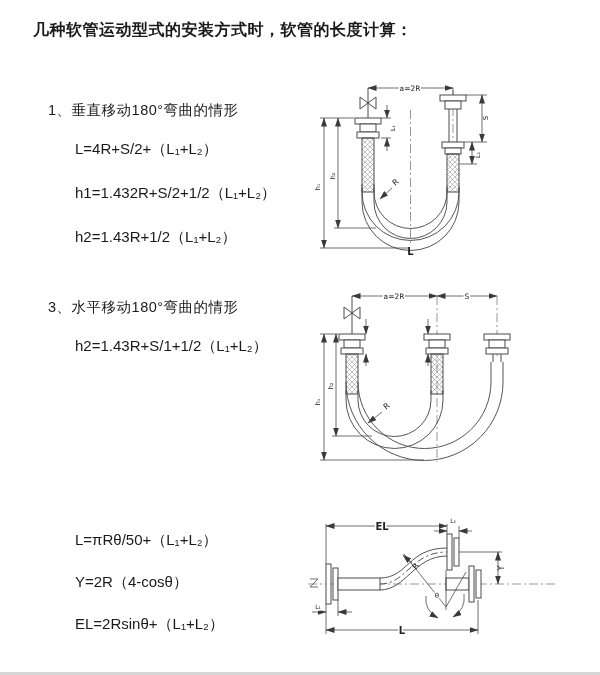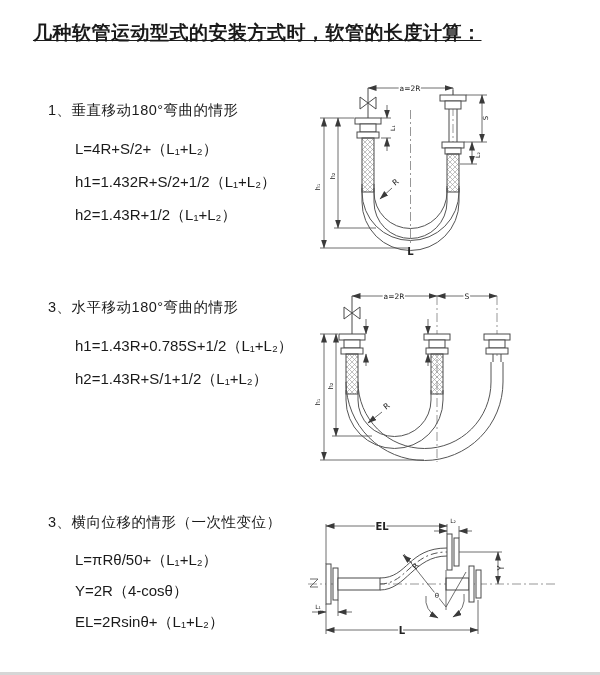--- a/index.html
+++ b/index.html
@@ -1,23 +1,23 @@
 <!DOCTYPE html>
 <html><head>
 <meta charset="utf-8">
 <style>
   html,body{margin:0;padding:0;background:#e9e9e9;}
   #page{position:relative;width:600px;height:675px;background:#ffffff;overflow:hidden;
         font-family:"Liberation Sans","DejaVu Sans",sans-serif;color:#1a1a1a;
         border-right:2px solid #dedede;}
   #page:after{content:"";position:absolute;left:0;right:0;bottom:0;height:3px;background:#d6d6d6;}
-  .title{position:absolute;left:33px;top:20px;font-size:19px;font-weight:700;letter-spacing:.5px;text-decoration:underline;}
+  .title{position:absolute;left:33px;top:20px;font-size:16px;font-weight:700;letter-spacing:.5px;}
   .section{position:absolute;left:48px;}
   .section h3{margin:0 0 13px 0;font-size:14.5px;font-weight:400;letter-spacing:.5px;}
-  .section p{margin:1px 0 0 27px;font-size:15px;line-height:32px;height:32px;white-space:pre;}
+  .section p{margin:12px 0 0 27px;font-size:15px;line-height:32px;height:32px;white-space:pre;}
   #sec3 p{line-height:30px;height:30px;}
   .diag{position:absolute;}
   svg text{font-family:"DejaVu Sans","Liberation Sans",sans-serif;fill:#222;}
   .ko{paint-order:stroke;stroke:#fff;stroke-width:3px;}
   .ln{stroke:#4a4a4a;stroke-width:1;fill:none;}
   .dim{stroke:#4a4a4a;stroke-width:0.8;fill:none;}
   .cl{stroke:#6a6a6a;stroke-width:0.7;stroke-dasharray:9 3 2 3;fill:none;}
   .hose{stroke:#555;stroke-width:1;fill:none;}
   .fit{stroke:#4a4a4a;stroke-width:1;fill:#fff;}
 </style>
@@ -30,26 +30,24 @@
 
   <div class="section" id="sec1" style="top:101px;">
     <h3>1、垂直移动180°弯曲的情形</h3>
     <p>L=4R+S/2+（L₁+L₂）</p>
     <p>h1=1.432R+S/2+1/2（L₁+L₂）</p>
     <p>h2=1.43R+1/2（L₁+L₂）</p>
   </div>
 
   <div class="section" id="sec2" style="top:298px;">
     <h3>3、水平移动180°弯曲的情形</h3>
-    <p>h1=1.43R+0.785S+1/2（L₁+L₂）</p>
     <p>h2=1.43R+S/1+1/2（L₁+L₂）</p>
   </div>
 
   <div class="section" id="sec3" style="top:513px;">
-    <h3>3、横向位移的情形（一次性变位）</h3>
     <p>L=πRθ/50+（L₁+L₂）</p>
     <p>Y=2R（4-cosθ）</p>
     <p>EL=2Rsinθ+（L₁+L₂）</p>
   </div>
 
   <svg class="diag" style="left:310px;top:72px;" width="255" height="185" viewBox="0 0 255 185">
     <defs>
       <marker id="mA" markerWidth="10" markerHeight="8" refX="8.5" refY="3" orient="auto-start-reverse" markerUnits="userSpaceOnUse">
         <path d="M0,0L9,3L0,6Z" fill="#3a3a3a"></path>
       </marker>

